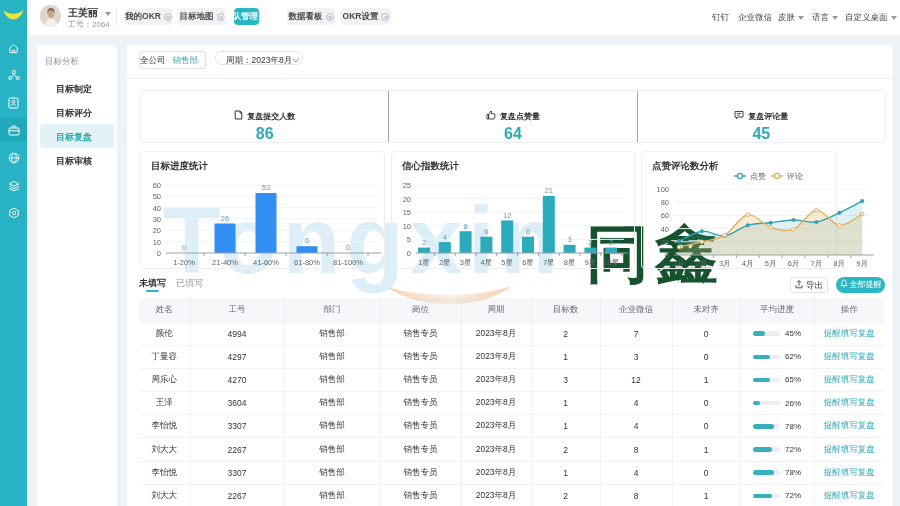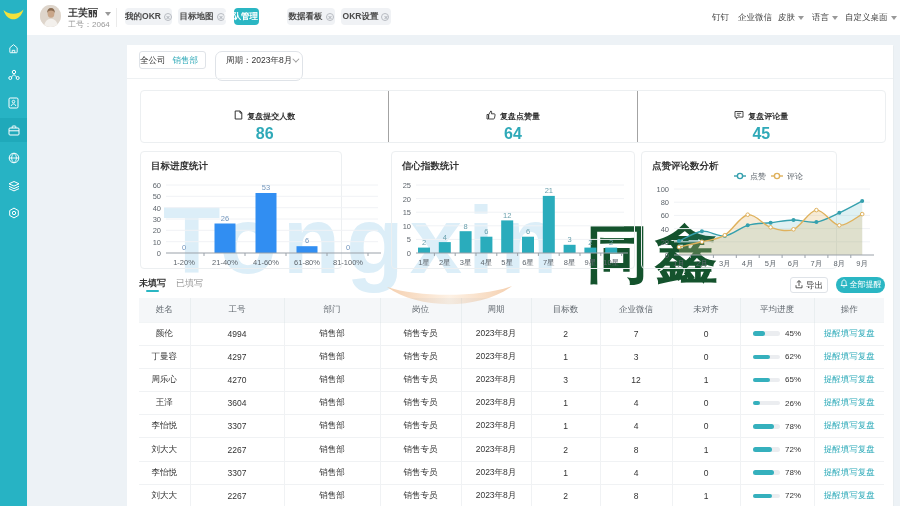--- a/index.html
+++ b/index.html
@@ -31,21 +31,21 @@
 #menu .hl { position:absolute; left:3px; top:79px; width:74px; height:24px; background:#e2f2f7; border-radius:3px; }
 
 #main { position:absolute; left:127px; top:45px; width:766px; height:461px; background:#fff; z-index:1; }
 
 #wm { position:absolute; left:0; top:0; width:900px; height:506px; z-index:2; pointer-events:none; }
 .layer { position:absolute; left:127px; top:35px; width:766px; height:471px; z-index:3; }
 
 .seg { position:absolute; left:12px; top:16px; width:67px; height:18px; border:1px solid #dfe3e8; border-radius:3px; background:#fff; font-size:8.5px; line-height:16px; display:flex; }
 .seg span { flex:1; text-align:left; color:#333; }
 .seg span.on { color:#2fa9b8; }
-.drop { position:absolute; left:88px; top:16px; width:88px; height:30px; border:1px solid #dfe3e8; border-radius:7px; background:#fff; font-size:8.5px; line-height:16px; color:#333; padding-left:10px; }
+.drop { position:absolute; left:88px; top:16px; width:88px; height:14px; border:1px solid #dfe3e8; border-radius:7px; background:#fff; font-size:8.5px; line-height:16px; color:#333; padding-left:10px; }
 .drop .dc { position:absolute; right:5px; top:6px; width:5px; height:5px; border-right:1px solid #999; border-bottom:1px solid #999; transform:rotate(45deg) translateY(-2px); }
 .hr1 { position:absolute; left:0px; top:43px; width:766px; height:1px; background:#eef1f3; }
 
 .stat { position:absolute; left:13px; top:55px; width:746px; height:53px; border:1px solid #eceff1; border-radius:4px; display:flex; }
 .stat .sc { flex:1; position:relative; text-align:center; }
 .stat .sc + .sc { border-left:1px solid #a3a3a3; }
 .stat .lb { margin-top:19px; font-size:8px; color:#333; font-weight:bold; }
 .stat .lb svg { vertical-align:-1.5px; margin-right:4px; }
 .stat .nm { margin-top:3px; font-size:16px; font-weight:bold; color:#2fa9b8; }
 
@@ -115,21 +115,21 @@
         </div>
       <div class="sc">
           <div class="lb"><svg width="10" height="10" viewBox="0 0 10 10">
               <path d="M1 1.5h8v5.6H4.2L2.4 8.8V7.1H1z" fill="none" stroke="#333" stroke-width="0.9"></path>
               <path d="M2.8 3.4h4.4M2.8 5.2h3" stroke="#333" stroke-width="0.8"></path>
             </svg>复盘评论量</div>
           <div class="nm">45</div>
         </div>
     </div>
 
-    <div class="card" id="c1" style="left:13px;width:202px;">
+    <div class="card" id="c1" style="left:13px;width:245px;">
         <div class="ct">目标进度统计</div>
       <svg width="243" height="116" viewBox="0 0 243 116" style="position:absolute;left:0;top:0;">
         <g stroke="#f0f2f5" stroke-width="1">
           <line x1="25" y1="33" x2="237" y2="33"></line>
             <line x1="25" y1="44.3" x2="237" y2="44.3"></line>
             <line x1="25" y1="55.7" x2="237" y2="55.7"></line>
             <line x1="25" y1="67" x2="237" y2="67"></line>
             <line x1="25" y1="78.3" x2="237" y2="78.3"></line>
             <line x1="25" y1="89.7" x2="237" y2="89.7"></line>
         </g>
@@ -577,13 +577,21 @@
         </svg>
       </div>
     <div class="ric" style="top:201px;">
         <svg width="12" height="12" viewBox="0 0 12 12">
           <circle cx="6" cy="6" r="1.7" fill="none" stroke="#fff" stroke-width="1"></circle>
           <path d="M6 1.1l4.3 2.45v4.9L6 10.9 1.7 8.45v-4.9z" fill="none" stroke="#fff" stroke-width="1" stroke-linejoin="round"></path>
         </svg>
       </div>
   </div>
 
+  <div id="menu">
+    <div class="mt">目标分析</div>
+    <div class="hl"></div>
+    <div class="mi" style="top:38px;">目标制定</div>
+    <div class="mi" style="top:62px;">目标评分</div>
+    <div class="mi" style="top:86px;color:#2aa9b8;">目标复盘</div>
+    <div class="mi" style="top:110px;">目标审核</div>
+  </div>
 </div>
 
 </body></html>

